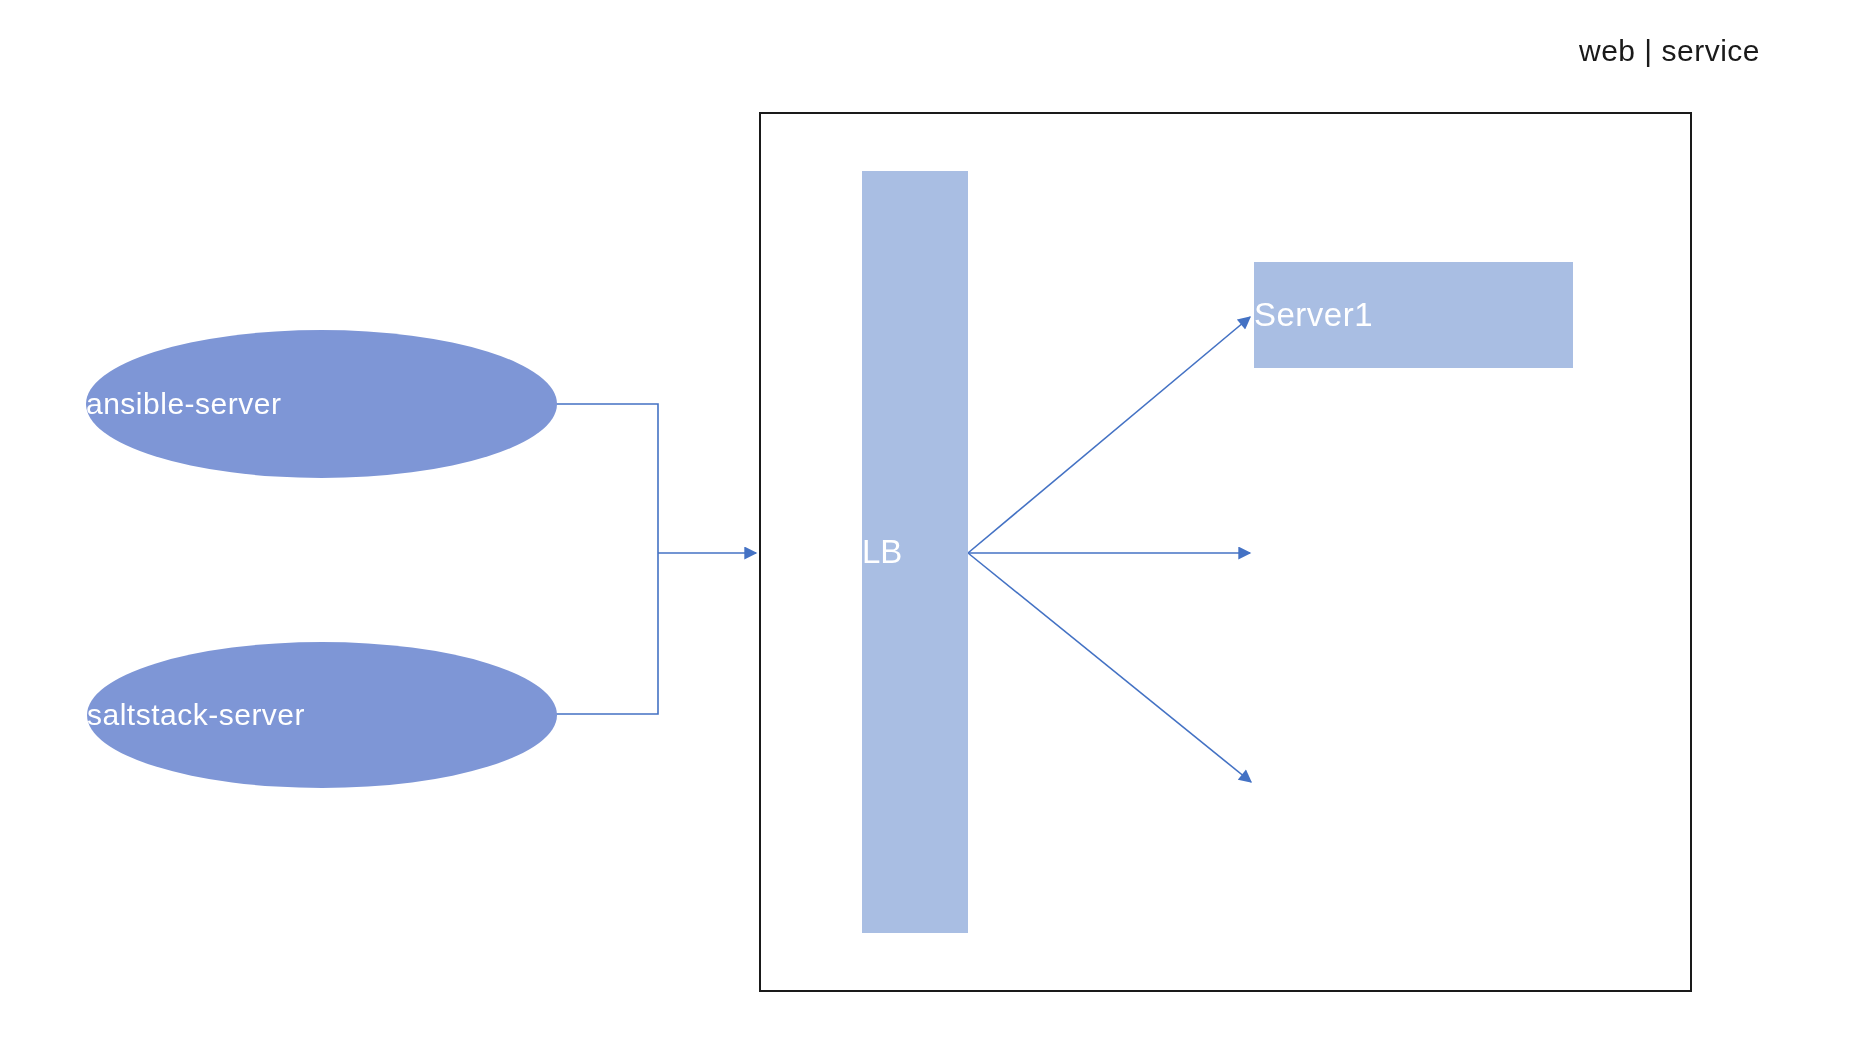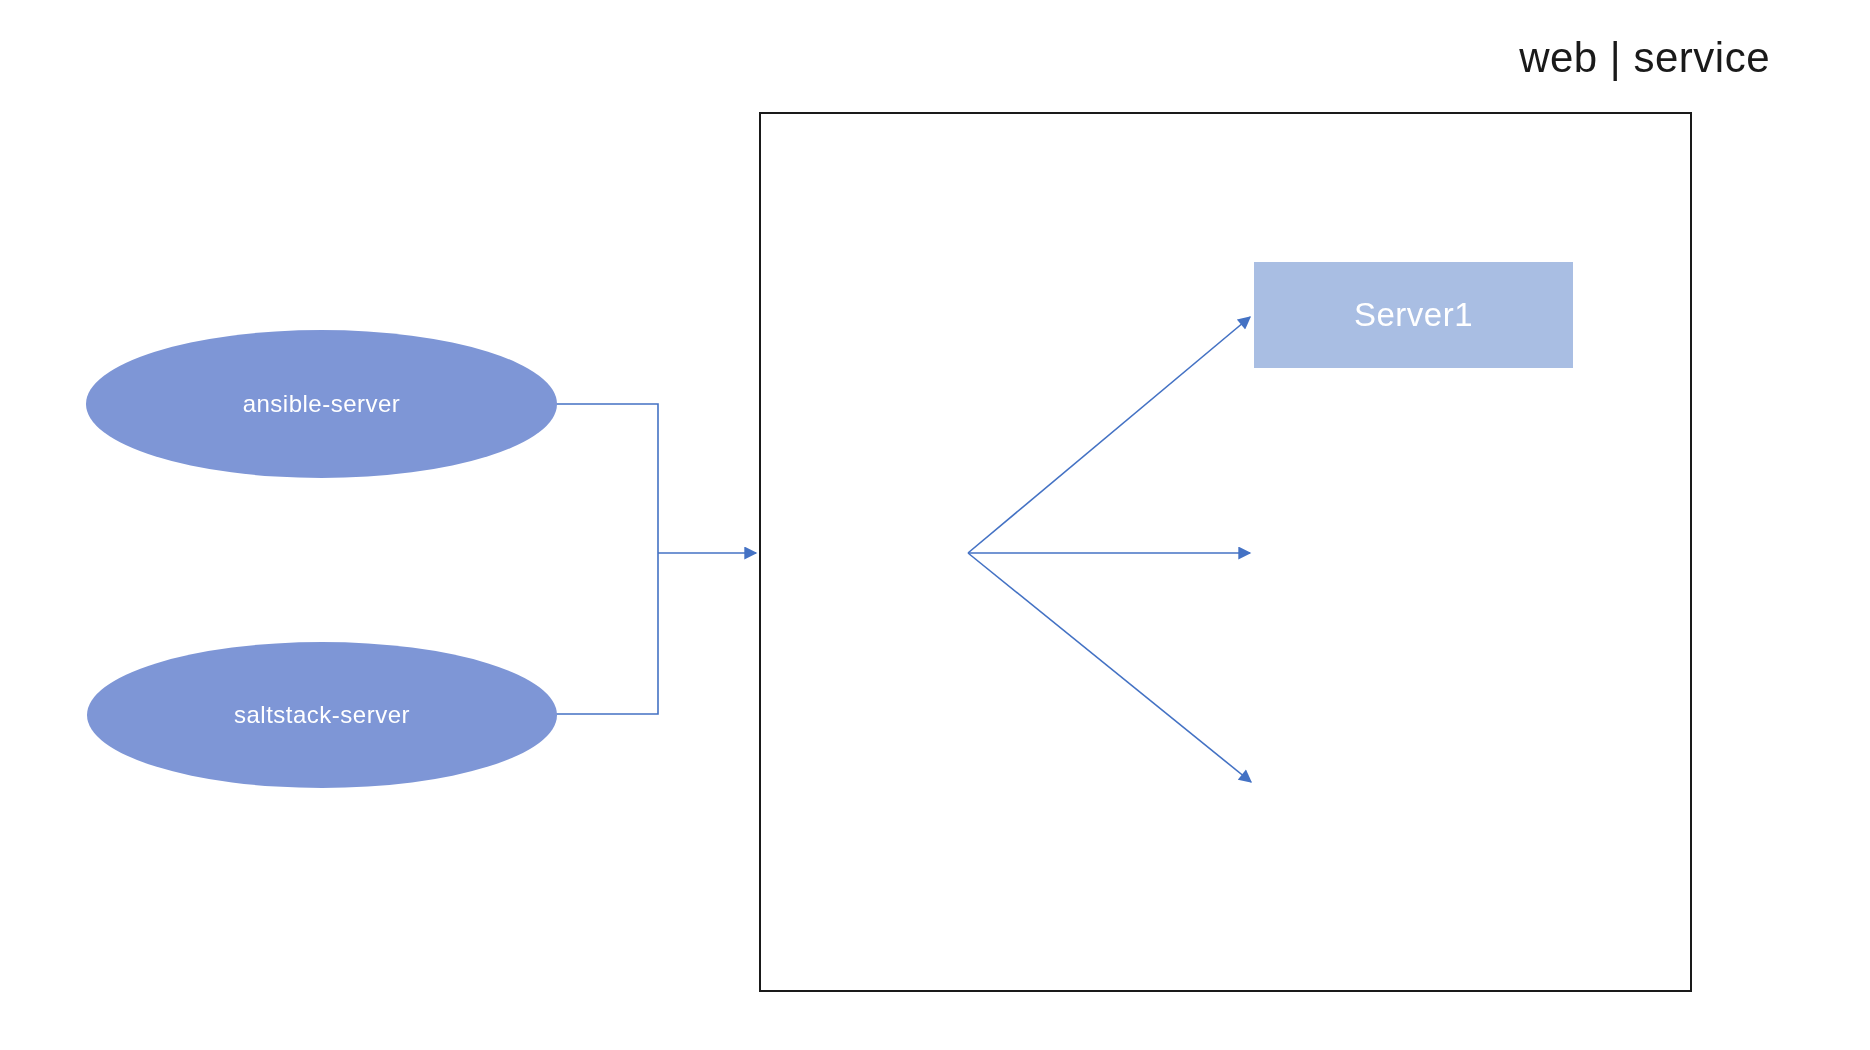--- a/index.html
+++ b/index.html
@@ -13,37 +13,37 @@
   html,body{margin:0;padding:0;background:#ffffff;}
   .canvas{
     position:relative;
     width:1870px;height:1050px;
     background:#ffffff;
     overflow:hidden;
     font-family:"Liberation Sans", sans-serif;
   }
   .diagram-title{
     position:absolute;
-    top:34px;right:100px;
-    font-size:42px;
+    top:34px;right:110px;
+    font-size:30px;
     font-weight:400;
     color:var(--title-text);
     letter-spacing:0.5px;
     white-space:nowrap;
   }
   .shape{
     position:absolute;
-    display:flex;align-items:center;justify-content:center;
+    display:flex;align-items:center;justify-content:flex-start;
     color:var(--label-text);
     font-weight:400;
   }
   .ellipse{
     background:var(--ellipse-fill);
     border-radius:50%;
-    font-size:24px;
+    font-size:30px;
     letter-spacing:0.5px;
   }
   .ellipse-ansible{left:86px;top:330px;width:471px;height:148px;}
   .ellipse-saltstack{left:87px;top:642px;width:470px;height:146px;}
   .group-box{
     position:absolute;
     left:759px;top:112px;width:933px;height:880px;
     border:2px solid var(--container-border);
     box-sizing:border-box;
     background:transparent;
@@ -98,20 +98,23 @@
   <div class="shape ellipse ellipse-ansible">
     <span>ansible-server</span>
   </div>
 
   <div class="shape ellipse ellipse-saltstack">
     <span>saltstack-server</span>
   </div>
 
   <div class="group-box"></div>
 
+  <div class="shape lb-bar">
+    <span>LB</span>
+  </div>
 
   <div class="shape server-box server-1">
     <span>Server1</span>
   </div>
 
 
 
 </div>
 
 </body></html>

